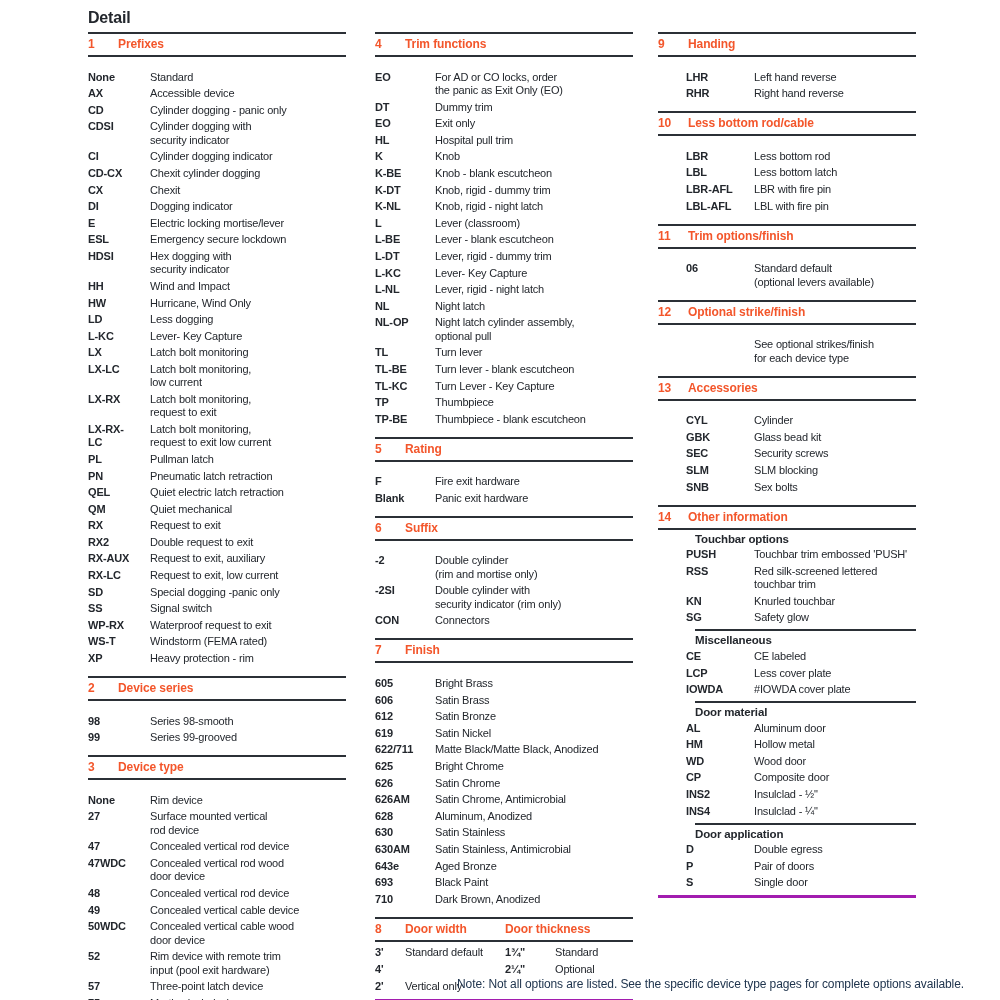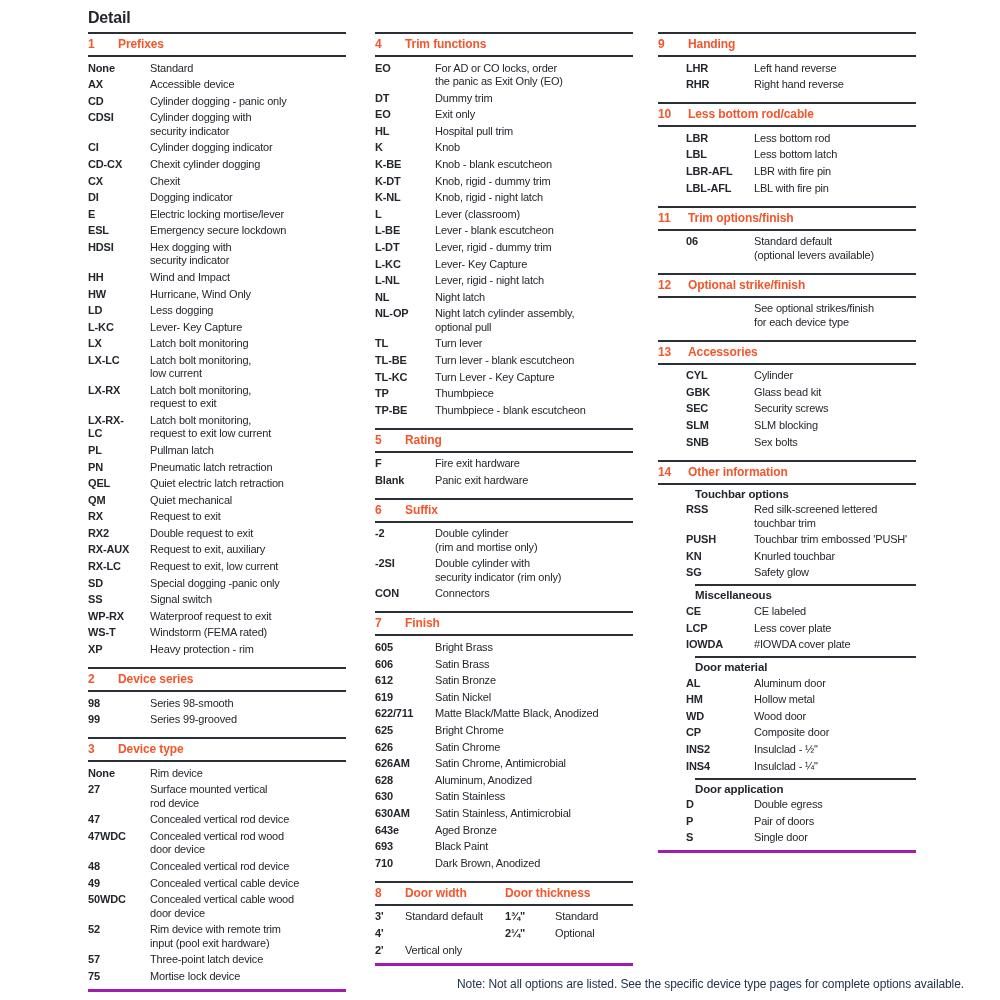--- a/index.html
+++ b/index.html
@@ -18,21 +18,21 @@
   .section.end{border-bottom:3px solid #a21caf;padding-bottom:4px;}
 
   .sec-head{
     display:grid;grid-template-columns:30px 1fr;
     border-top:2px solid #2b3036;border-bottom:2px solid #2b3036;
     color:#f3562b;font-weight:bold;font-size:12px;
     padding:3px 0 4px 0;letter-spacing:-0.1px;
   }
   .sec-head.split{grid-template-columns:30px 100px 1fr;}
 
-  .rows{padding-top:3px;}
+  .rows{padding-top:12px;}
   .row{
     display:grid;grid-template-columns:62px 1fr;
     padding:1.6px 0;font-size:11px;line-height:13.4px;align-items:start;
   }
   .col2 .row{grid-template-columns:60px 1fr;}
   .col3 .row{grid-template-columns:68px 1fr;margin-left:28px;}
   .code{font-weight:bold;white-space:pre-line;letter-spacing:-0.15px;}
   .desc{white-space:pre-line;letter-spacing:-0.18px;}
 
   .split-body{display:grid;grid-template-columns:130px 1fr;padding-top:3px;}
@@ -587,27 +587,27 @@
             </div>
           </div>
         </section>
         <section class="section end">
           <div class="sec-head">
             <span class="sec-num">14</span>
             <span class="sec-title">Other information</span>
           </div>
           <div class="g-label">Touchbar options</div>
           <div class="row">
+            <span class="code">PUSH</span>
+            <span class="desc">Touchbar trim embossed 'PUSH'</span>
+          </div>
+          <div class="row">
             <span class="code">RSS</span>
             <span class="desc">Red silk-screened lettered
 touchbar trim</span>
-          </div>
-          <div class="row">
-            <span class="code">PUSH</span>
-            <span class="desc">Touchbar trim embossed 'PUSH'</span>
           </div>
           <div class="row">
             <span class="code">KN</span>
             <span class="desc">Knurled touchbar</span>
           </div>
           <div class="row">
             <span class="code">SG</span>
             <span class="desc">Safety glow</span>
           </div>
           <div class="g-label bordered">Miscellaneous</div>

